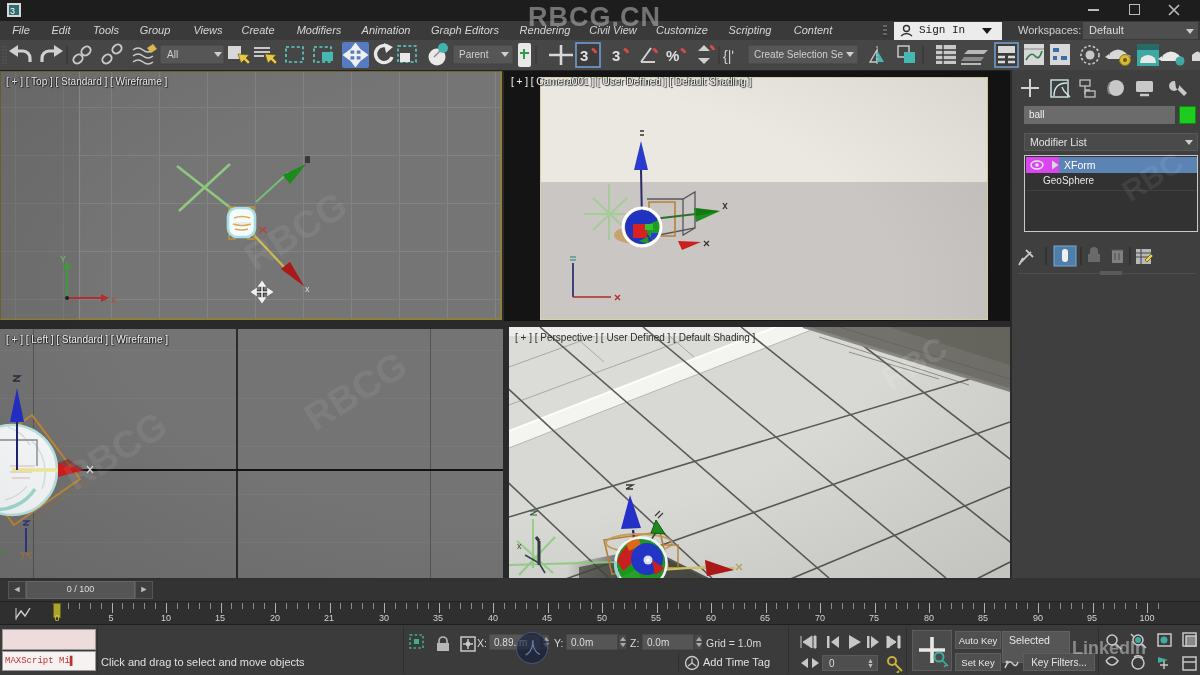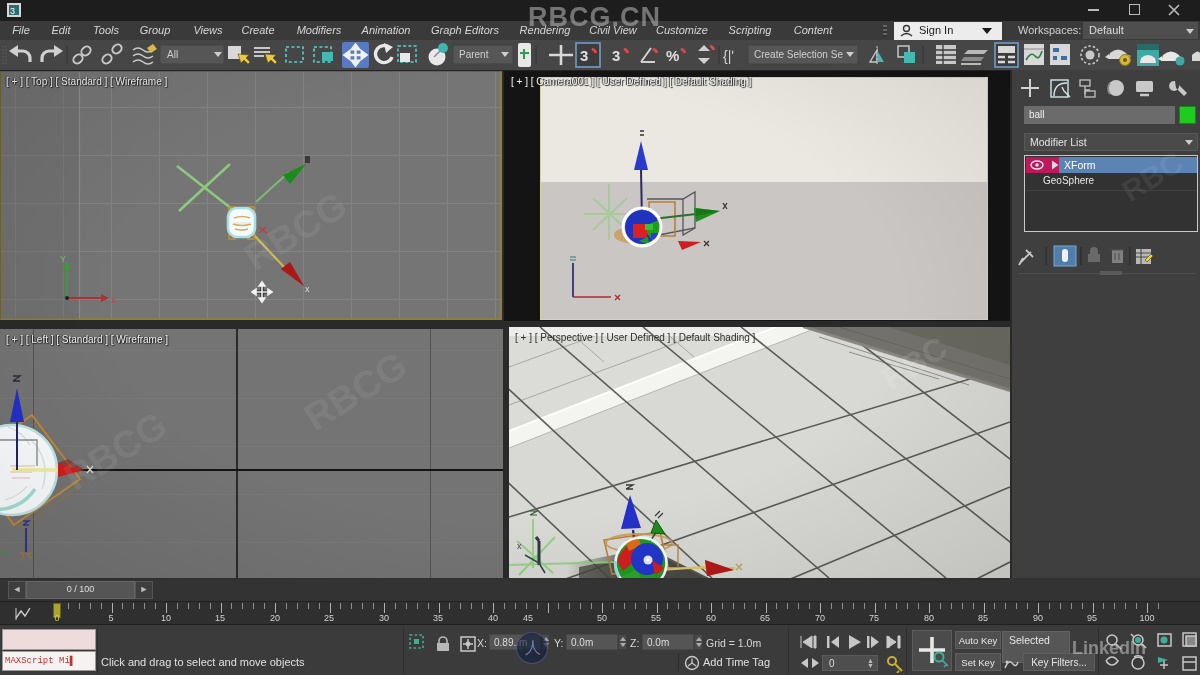--- a/index.html
+++ b/index.html
@@ -50,21 +50,21 @@
   <div class="menu" style="left:258px">Create</div>
   <div class="menu" style="left:319px">Modifiers</div>
   <div class="menu" style="left:386px">Animation</div>
   <div class="menu" style="left:465px">Graph Editors</div>
   <div class="menu" style="left:545px">Rendering</div>
   <div class="menu" style="left:613px">Civil View</div>
   <div class="menu" style="left:682px">Customize</div>
   <div class="menu" style="left:750px">Scripting</div>
   <div class="menu" style="left:813px">Content</div>
   <div class="abs" style="left:883px;top:4px;width:4px;height:12px;background:repeating-linear-gradient(180deg,#666 0 2px,#333 2px 4px);"></div>
-  <div class="abs" style="left:894px;top:1px;width:108px;height:19px;background:#ececec;border-radius:0;">
+  <div class="abs" style="left:894px;top:1px;width:108px;height:19px;background:#ececec;border-radius:0;font-family:Liberation Mono, monospace;">
     <svg class="abs" style="left:6px;top:2px" width="13" height="13">
       <circle cx="6.5" cy="4.5" r="3" fill="none" stroke="#333" stroke-width="1.4"></circle>
       <path d="M1 12 Q6.5 7 12 12" fill="none" stroke="#333" stroke-width="1.4"></path>
     </svg>
     <div class="abs" style="left:25px;top:2px;font-size:11px;color:#1a1a1a;">Sign In</div>
     <div class="abs" style="left:88px;top:6px;width:0;height:0;border-left:5px solid transparent;border-right:5px solid transparent;border-top:6px solid #1a1a1a;"></div>
   </div>
   <div class="abs" style="left:1018px;top:3px;font-size:11px;color:#cfcfcf;">Workspaces:</div>
   <div class="abs" style="left:1083px;top:1px;width:115px;height:17px;background:#4e4e4e;font-size:11px;color:#dcdcdc;padding:2px 0 0 6px;box-sizing:border-box;">Default
     <div class="abs" style="right:4px;top:7px;width:0;height:0;border-left:4px solid transparent;border-right:4px solid transparent;border-top:5px solid #ccc;"></div>
@@ -462,21 +462,21 @@
     <path d="M128 20 h9" stroke="#c8c8c8" stroke-width="2.5"></path>
 
     <path d="M163 6 a5 5 0 1 0 4 4 l8 8 -3 3 -8 -8" fill="#c8c8c8"></path>
   </svg>
   <div class="abs" style="left:12px;top:36px;width:151px;height:18px;background:#6b6b6b;color:#f0f0f0;font-size:10px;line-height:18px;padding-left:5px;box-sizing:border-box;">ball</div>
   <div class="abs" style="left:167px;top:36px;width:17px;height:18px;background:#1ecb1e;border:1px solid #128a12;box-sizing:border-box;"></div>
   <div class="abs" style="left:12px;top:63px;width:174px;height:18px;background:#4a4a4a;border:1px solid #585858;color:#e4e4e4;font-size:10.5px;line-height:16px;padding-left:5px;box-sizing:border-box;">Modifier List
     <div class="abs" style="right:4px;top:6px;width:0;height:0;border-left:4px solid transparent;border-right:4px solid transparent;border-top:5px solid #ccc;"></div>
   </div>
   <div class="abs" style="left:12px;top:85px;width:174px;height:77px;background:#323232;border:1px solid #c9c9c9;box-sizing:border-box;">
-    <div class="abs" style="left:1px;top:1px;width:171px;height:16px;background:#be185d;">
+    <div class="abs" style="left:1px;top:1px;width:171px;height:16px;background:#d946ef;">
       <div class="abs" style="left:33px;top:0;width:138px;height:16px;background:#5b84b4;"></div>
       <svg width="46" height="14" style="position:absolute;left:2px;top:1px">
         <ellipse cx="9" cy="7" rx="6" ry="4" fill="none" stroke="#e8e8e8" stroke-width="1.4"></ellipse>
         <circle cx="9" cy="7" r="1.8" fill="#e8e8e8"></circle>
         <path d="M24 2.5 l6.5 4.5 -6.5 4.5 z" fill="#dadada"></path>
       </svg>
       <span style="position:absolute;left:38px;top:2px;font-size:10.5px;color:#fff;">XForm</span>
     </div>
     <div class="abs" style="left:1px;top:17px;width:171px;height:17px;border-bottom:1px solid #404040;"></div>
     <div class="abs" style="left:18px;top:19px;font-size:10px;color:#e8e8e8;">GeoSphere</div>
@@ -511,25 +511,25 @@
   <svg class="abs" style="left:14px;top:3px" width="22" height="16">
     <path d="M2 13 L7 6 L11 11 L16 3" stroke="#cfcfcf" stroke-width="1.4" fill="none"></path>
     <path d="M2 3 v12" stroke="#cfcfcf" stroke-width="1"></path>
   </svg>
   <div class="abs" style="left:53px;top:1px;width:8px;height:15px;background:#aca32c;border:1px solid #6c6518;box-sizing:border-box;"></div>
   <div class="num" style="left:57px;color:#d6ca4e;">0</div>
   <div class="num" style="left:111px">5</div>
   <div class="num" style="left:166px">10</div>
   <div class="num" style="left:220px">15</div>
   <div class="num" style="left:275px">20</div>
-  <div class="num" style="left:329px">25</div>
+  <div class="num" style="left:329px">21</div>
   <div class="num" style="left:384px">30</div>
   <div class="num" style="left:438px">35</div>
   <div class="num" style="left:493px">40</div>
-  <div class="num" style="left:528px">45</div>
+  <div class="num" style="left:547px">45</div>
   <div class="num" style="left:602px">50</div>
   <div class="num" style="left:656px">55</div>
   <div class="num" style="left:711px">60</div>
   <div class="num" style="left:765px">65</div>
   <div class="num" style="left:820px">70</div>
   <div class="num" style="left:874px">75</div>
   <div class="num" style="left:929px">80</div>
   <div class="num" style="left:983px">85</div>
   <div class="num" style="left:1038px">90</div>
   <div class="num" style="left:1092px">95</div>

